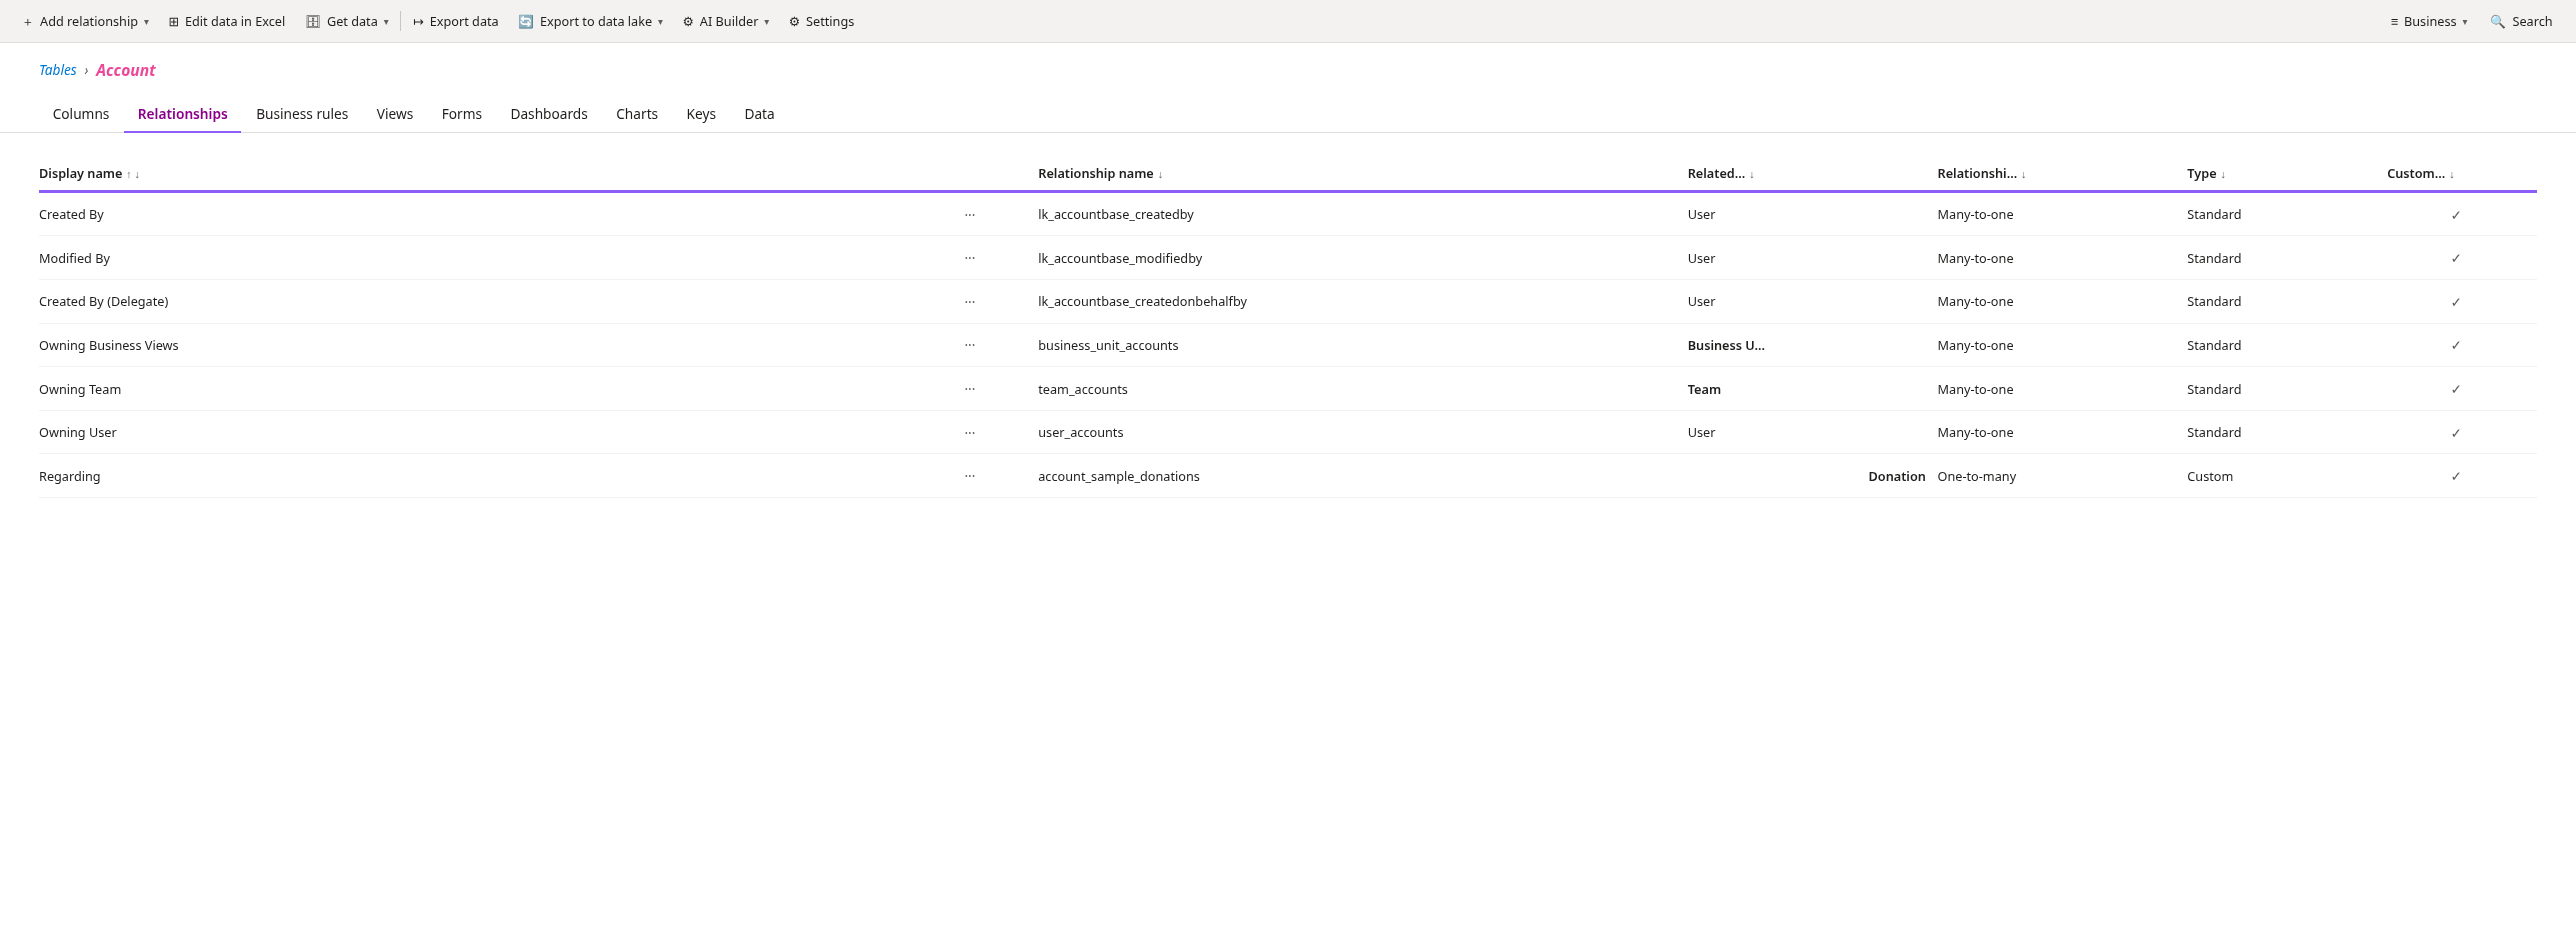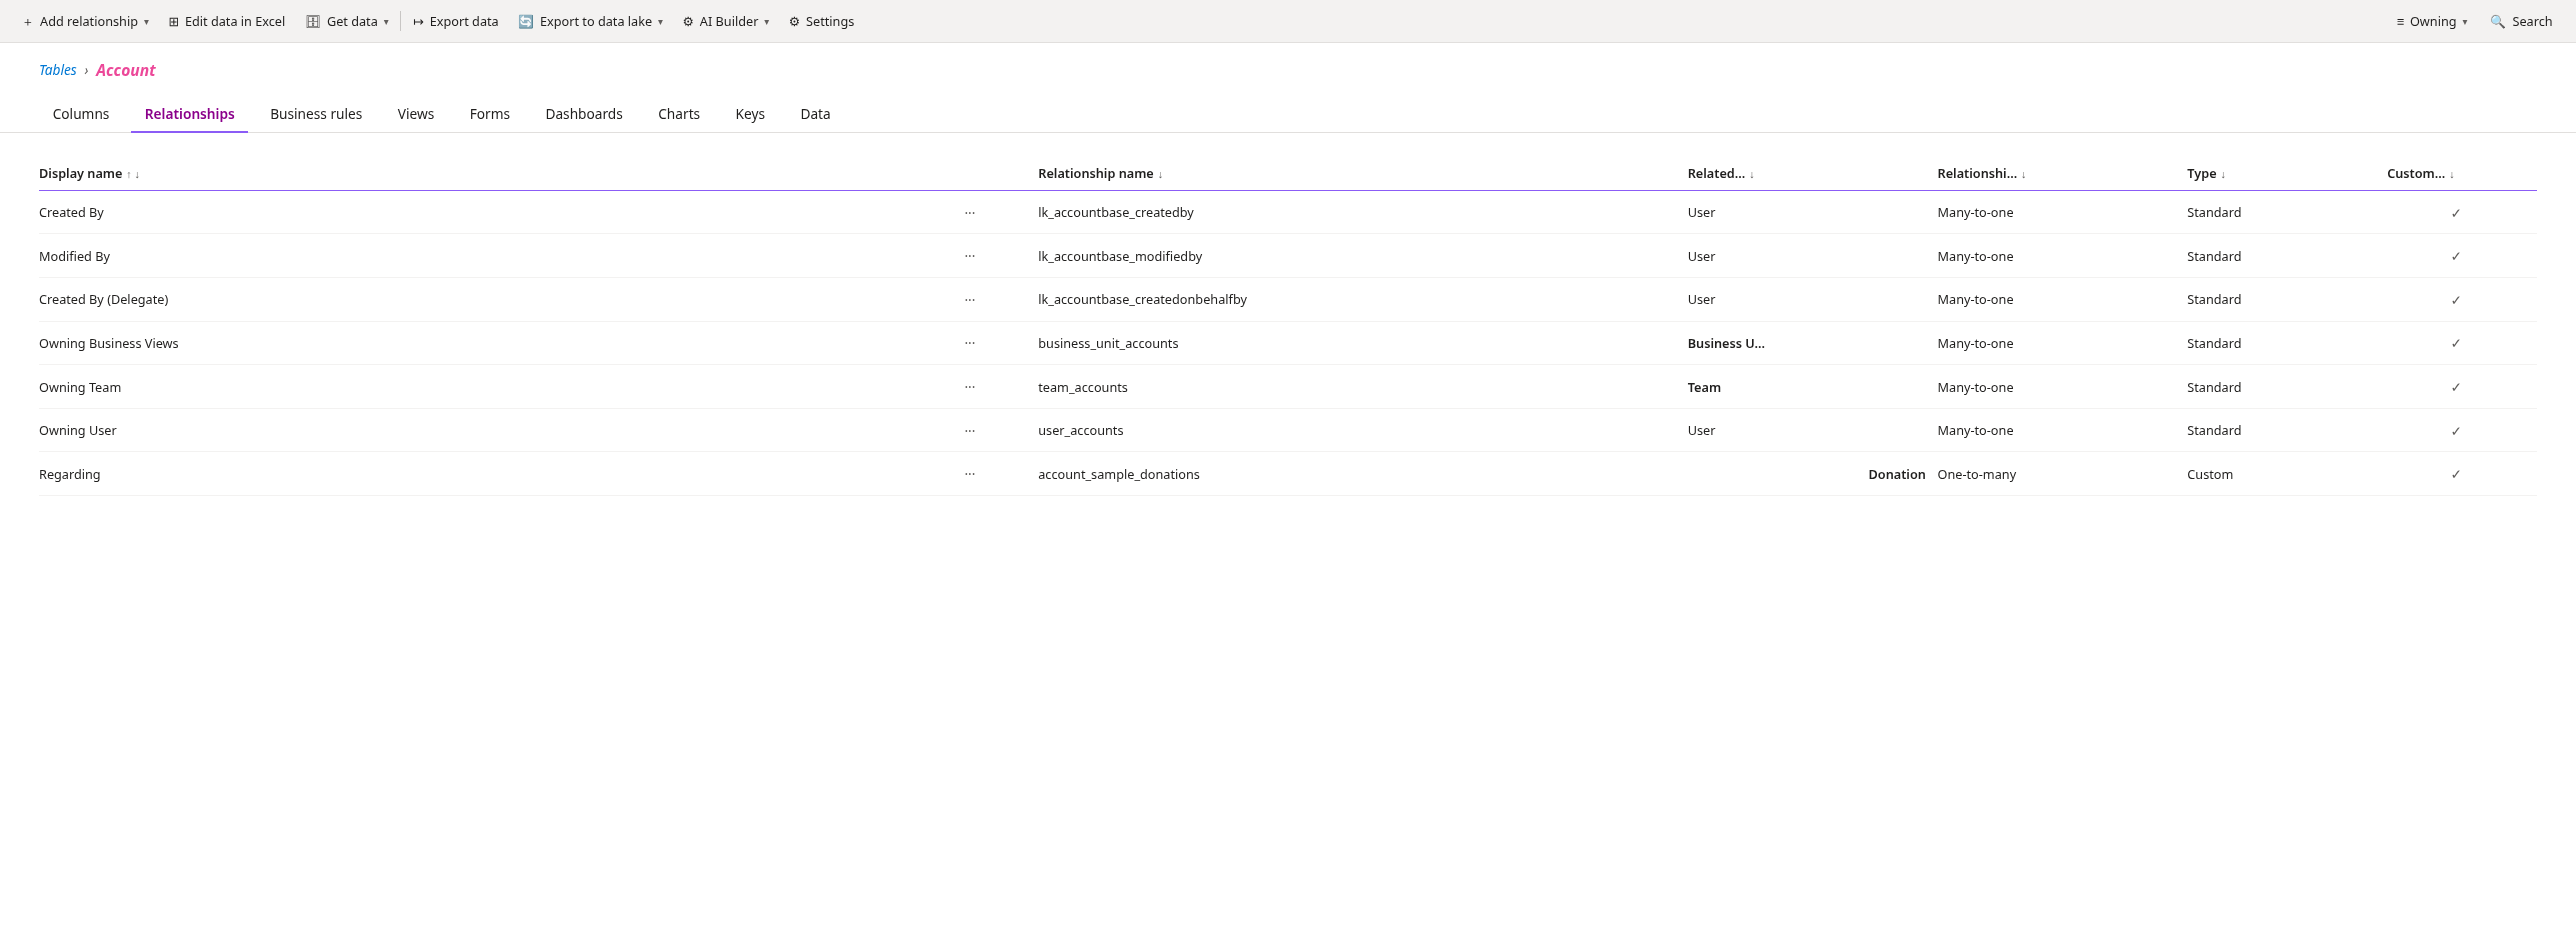--- a/index.html
+++ b/index.html
@@ -82,21 +82,21 @@
     .breadcrumb-sep { color: #605e5c; font-size: 13.7px; }
     .breadcrumb-current { font-size: 15.6px; font-weight: 700; color: #ec4899; }
 
     
     .tabs {
       display: flex;
       align-items: flex-start;
       padding: 0 39px;
       margin-top: 15.6px;
       border-bottom: 1px solid #e1dfdd;
-      gap: 8px;
+      gap: 1px;
     }
     .tab {
       padding: 7.8px 13.7px;
       font-size: 13.7px;
       color: #201f1e;
       cursor: pointer;
       border-bottom: 2px solid transparent;
       margin-bottom: -1px;
       white-space: nowrap;
     }
@@ -110,21 +110,21 @@
     .main-content {
       padding: 23.5px 39px;
     }
 
     
     .data-table {
       width: 100%;
       border-collapse: collapse;
     }
     .data-table thead tr {
-      border-bottom: 1px solid #8b5cf6;
+      border-bottom: 3px solid #8b5cf6;
     }
     .data-table th {
       text-align: left;
       padding: 7.8px 11.7px 7.8px 0;
       font-size: 12.7px;
       font-weight: 600;
       color: #201f1e;
       white-space: nowrap;
       cursor: pointer;
       user-select: none;
@@ -194,21 +194,21 @@
     <span class="chevron-down">▾</span>
   </div>
   <div class="toolbar-item">
     <span>⚙</span>
     <span>Settings</span>
   </div>
   <div class="toolbar-spacer"></div>
   <div class="toolbar-right">
     <div class="toolbar-default">
       <span>≡</span>
-      <span>Owning</span>
+      <span>Business</span>
       <span class="chevron-down">▾</span>
     </div>
     <div class="toolbar-search">
       <span>🔍</span>
       <span>Search</span>
     </div>
   </div>
 </div>
 
 <div class="breadcrumb-area">

